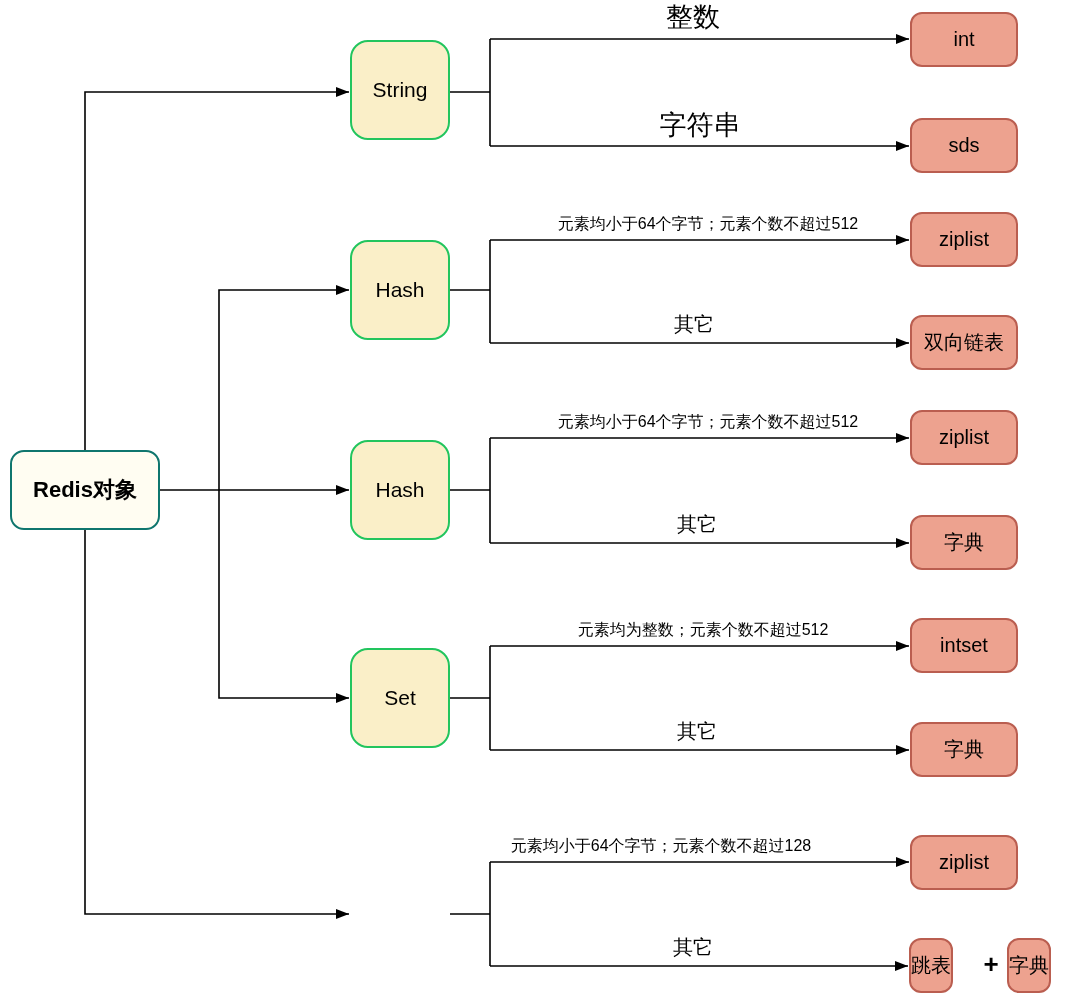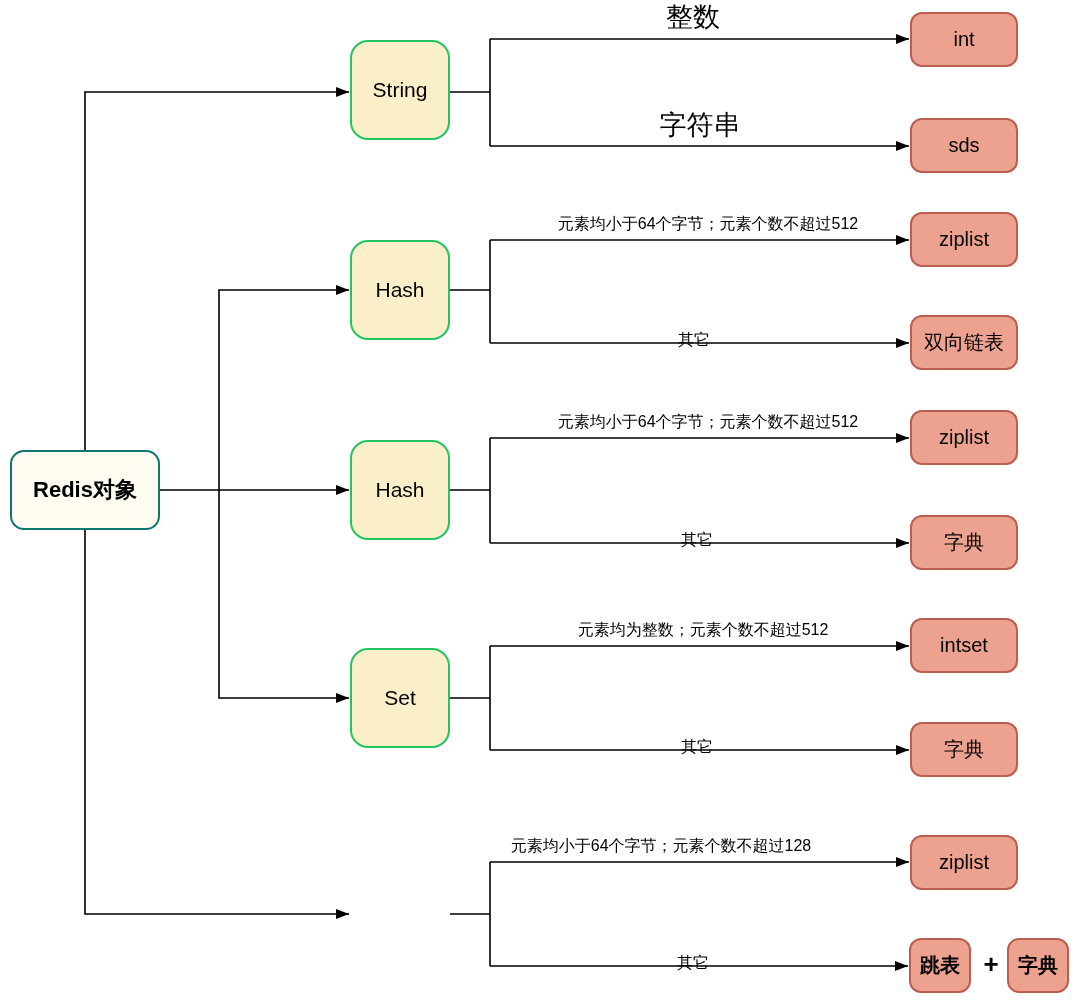--- a/index.html
+++ b/index.html
@@ -26,29 +26,29 @@
   .node-type{
     width:100px;height:100px;left:350px;
     background:#FAEFC8;border:2px solid #22c55e;border-radius:18px;
     font-size:21px;
   }
   .node-target{
     width:108px;height:55px;left:910px;
     background:#EDA28F;border:2px solid #BA5E50;border-radius:12px;
     font-size:20px;
   }
-  .node-target.narrow{width:62px;font-weight:bold;}
+  .node-target.narrow{width:44px;}
   .edge-label{
     position:absolute;
     transform:translate(-50%,-100%);
     white-space:nowrap;
     line-height:1.15;
   }
   .edge-label.big{font-size:27px;}
-  .edge-label.mid{font-size:16px;margin-top:13px;}
+  .edge-label.mid{font-size:20px;}
   .edge-label.small{font-size:16px;}
   .plus-op{
     position:absolute;left:991px;top:964px;
     transform:translate(-50%,-50%);
     font-size:26px;font-weight:bold;
   }
 </style>
 </head>
 <body>
 

